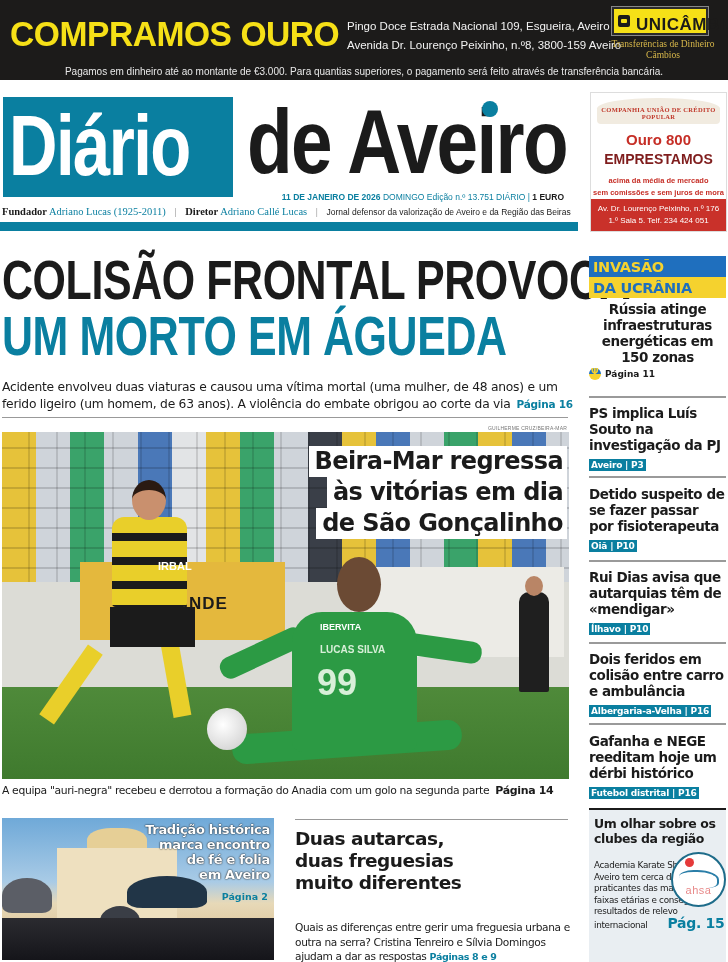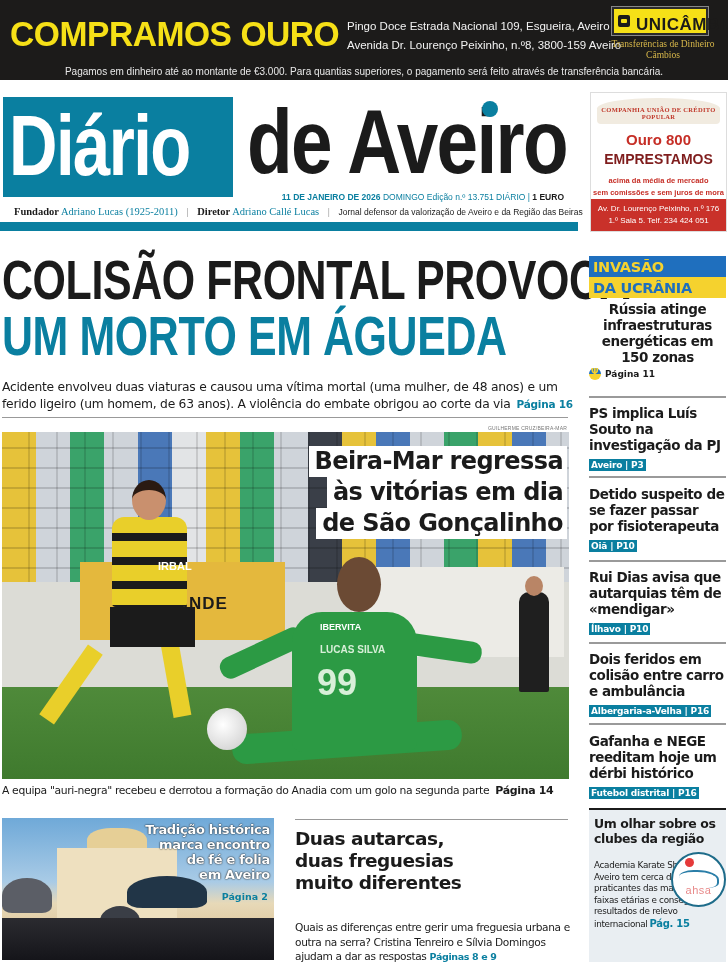--- a/index.html
+++ b/index.html
@@ -22,21 +22,21 @@
   
   .logo-box { position: absolute; left: 3px; top: 97px; width: 230px; height: 100px; background: #0a7fa0; }
   .logo-box span { position: absolute; left: 6px; top: -2px; font-family: "Liberation Sans", sans-serif; font-weight: 700; font-size: 86px; color: #ffffff;
     letter-spacing: -2px; transform: scaleX(0.78); transform-origin: left; white-space: nowrap; line-height: 100px; }
   .logo-rest { position: absolute; left: 247px; top: 92px; font-family: "Liberation Sans", sans-serif; font-weight: 700; font-size: 90px; color: #1b1b1b;
     letter-spacing: -2px; transform: scaleX(0.83); transform-origin: left; white-space: nowrap; line-height: 100px; }
   .logo-dot { position: absolute; left: 482px; top: 101px; width: 16px; height: 16px; background: #0a7fa0; border-radius: 50%; }
   .dateline { position: absolute; right: 164px; top: 192px; font-family: "Liberation Sans", sans-serif; font-size: 8.5px; white-space: nowrap; color: #0a7fa0; }
   .dateline b { color: #0a7fa0; }
   .dateline .euro { color: #1b1b1b; font-weight: 700; }
-  .credits { position: absolute; left: 14px; top: 206px; font-family: "Liberation Serif", serif; font-size: 10.5px; white-space: nowrap; }
+  .credits { position: absolute; left: 2px; top: 206px; font-family: "Liberation Serif", serif; font-size: 10.5px; white-space: nowrap; }
   .credits b { color: #1b1b1b; }
   .credits .nm { color: #0a7fa0; }
   .credits .sep { color: #888; margin: 0 6px; }
   .credits .tag { font-family: "Liberation Sans", sans-serif; font-size: 8.5px; color: #1b1b1b; }
   .blue-rule { position: absolute; left: 0; top: 222px; width: 578px; height: 9px; background: #0a7fa0; }
 
   
   .ad2 { position: absolute; left: 590px; top: 92px; width: 137px; height: 140px; border: 1px solid #ddd; background: #fff; }
   .ad2 .banner { position: absolute; left: 6px; top: 5px; width: 123px; height: 26px; background: #f1ebe0; border-radius: 50% 50% 4px 4px / 40% 40% 4px 4px; }
   .ad2 .banner span { position: absolute; left: 0; top: 8px; width: 100%; text-align: center; font-family: "Liberation Serif", serif; font-size: 6.5px; font-weight: 700; color: #c0392b; letter-spacing: 0.3px; }
@@ -119,21 +119,21 @@
   .ukr-box .l2 { top: 22px; color: #1f6fbe; }
   .side-h { font-family: "DejaVu Sans", sans-serif; font-weight: 700; font-size: 13.5px; line-height: 16px; color: #1b1b1b; letter-spacing: -0.45px; }
   .tag-blue { display: inline-block; background: #0a7fa0; color: #fff; font-family: "DejaVu Sans", sans-serif; font-weight: 700; font-size: 9px; padding: 1px 2px; margin-top: 2px; letter-spacing: -0.2px; }
   .ukr-pg { margin-top: 3px; font-family: "DejaVu Sans", sans-serif; font-weight: 700; font-size: 9px; color: #1b1b1b; display: flex; align-items: center; }
   .ukr-flag { width: 12px; height: 12px; border-radius: 50%; background: linear-gradient(180deg, #1f6fbe 50%, #f5d22e 50%); margin-right: 4px; position: relative; }
   .ukr-flag::after { content: "Ψ"; position: absolute; left: 2px; top: -1px; font-size: 9px; color: #f5d22e; font-weight: 700; }
   .side-rule { position: absolute; left: 589px; width: 137px; height: 2px; background: #9a9a9a; }
   .clubes { position: absolute; left: 589px; top: 808px; width: 137px; height: 154px; background: #e9eef2; border-top: 2px solid #1b1b1b; }
   .clubes .ch { position: absolute; left: 5px; top: 6px; font-family: "DejaVu Sans", sans-serif; font-weight: 700; font-size: 12.5px; line-height: 15px; color: #1b1b1b; letter-spacing: -0.4px; }
   .clubes .cb { position: absolute; left: 5px; top: 50px; width: 132px; font-family: "DejaVu Sans", sans-serif; font-size: 8.8px; line-height: 11.5px; color: #1b1b1b; letter-spacing: -0.3px; }
-  .clubes .cb .pg { font-size: 10px; margin-left: 2px; }
+  .clubes .cb .pg { font-size: 14px; margin-left: 20px; }
   .ahsa { position: absolute; left: 671px; top: 852px; width: 55px; height: 55px; border-radius: 50%; background: #fff; border: 2px solid #1e6c8a; overflow: hidden; }
   .ahsa .red { position: absolute; left: 12px; top: 4px; width: 9px; height: 9px; border-radius: 50%; background: #e53a3a; }
   .ahsa .wave { position: absolute; left: 6px; top: 16px; width: 40px; height: 18px; border: 2px solid #2a7ea8; border-radius: 40% 60% 30% 70%; border-left: none; border-bottom: none; }
   .ahsa .txt { position: absolute; left: 0; top: 30px; width: 100%; text-align: center; font-family: "Liberation Sans", sans-serif; font-size: 11px; color: #e88a8a; letter-spacing: 0.5px; }
 </style>
 </head>
 <body>
 
 <div class="topbar">
   <div class="big">COMPRAMOS OURO</div>

